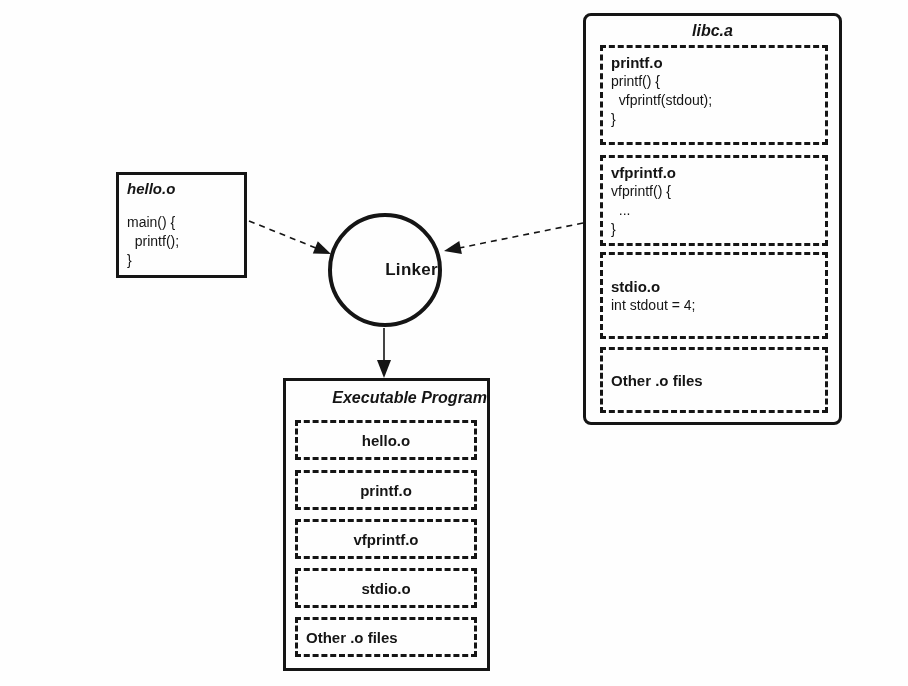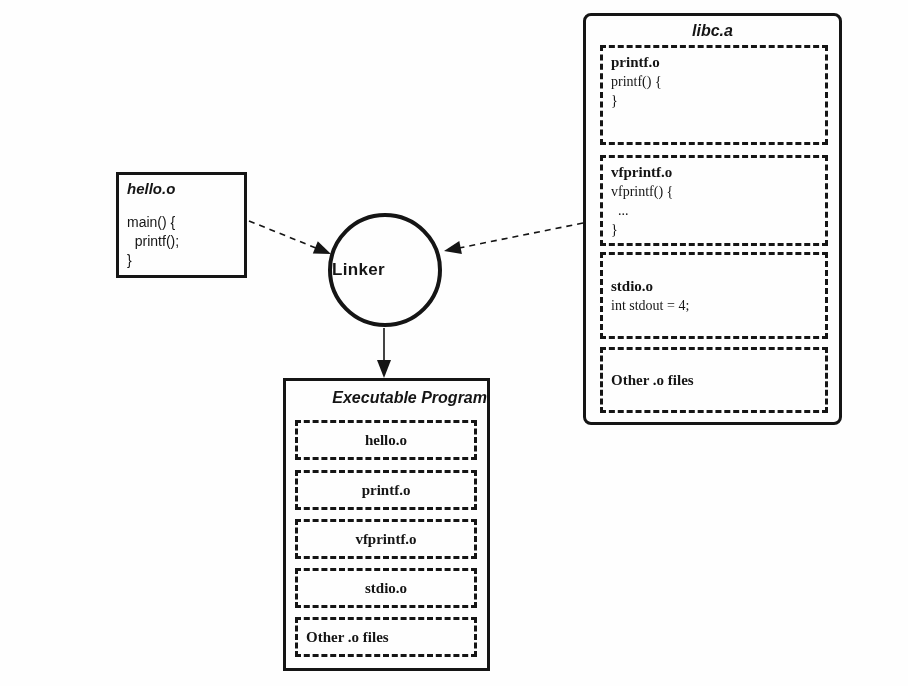--- a/index.html
+++ b/index.html
@@ -10,36 +10,35 @@
     font-family:"Liberation Sans","DejaVu Sans",sans-serif;
     color:#151515;
     overflow:hidden;
   }
   .speckle{
     background-image:
       radial-gradient(rgba(0,0,0,0.16) 0.6px, transparent 0.8px),
       radial-gradient(rgba(0,0,0,0.09) 0.6px, transparent 0.8px);
     background-size:11px 13px, 7px 9px;
     background-position:0 0, 4px 5px;
-    font-family:Liberation Serif, serif;
   }
   .box{position:absolute;border:3px solid #151515;background:#fefefe;box-sizing:border-box;}
   .dashed{border:3px dashed #151515;background:transparent;box-sizing:border-box;position:absolute;}
   .box-title{font-weight:bold;font-style:italic;font-size:16px;}
   .mod-name{font-weight:bold;font-size:15px;line-height:19px;}
   .code-line{font-size:14px;line-height:19px;white-space:pre;}
   
   .hello-box{left:116px;top:172px;width:131px;height:106px;padding:5px 0 2px 8px;}
   .hello-box .box-title{font-size:15px;}
   .hello-box .code{margin-top:16px;}
   
   .linker-circle{
     position:absolute;left:328px;top:213px;width:114px;height:114px;
     border:4px solid #151515;border-radius:50%;box-sizing:border-box;
-    display:flex;align-items:center;justify-content:flex-start;background:#fefefe;
+    display:flex;align-items:center;justify-content:flex-end;background:#fefefe;
   }
   .linker-label{font-weight:bold;font-size:17px;letter-spacing:0.3px;}
   
   .libc-box{left:583px;top:13px;width:259px;height:412px;border-radius:8px;}
   .libc-title{text-align:center;margin-top:6px;}
   .libc-mod{left:14px;width:228px;padding:5px 8px;display:flex;flex-direction:column;}
   .libc-mod-printf{top:29px;height:100px;}
   .libc-mod-vfprintf{top:139px;height:91px;}
   .libc-mod-stdio{top:236px;height:87px;justify-content:center;}
   .libc-mod-other{top:331px;height:66px;justify-content:center;}
@@ -74,20 +73,21 @@
   <div class="linker-circle">
     <span class="linker-label">Linker</span>
   </div>
 
   <div class="box libc-box">
     <div class="box-title libc-title">libc.a</div>
 
     <div class="dashed libc-mod libc-mod-printf speckle">
       <div class="mod-name">printf.o</div>
       <div class="code-line">printf() {</div>
+      <div class="code-line">  vfprintf(stdout);</div>
       <div class="code-line">}</div>
     </div>
 
     <div class="dashed libc-mod libc-mod-vfprintf speckle">
       <div class="mod-name">vfprintf.o</div>
       <div class="code-line">vfprintf() {</div>
       <div class="code-line">  ...</div>
       <div class="code-line">}</div>
     </div>
 

